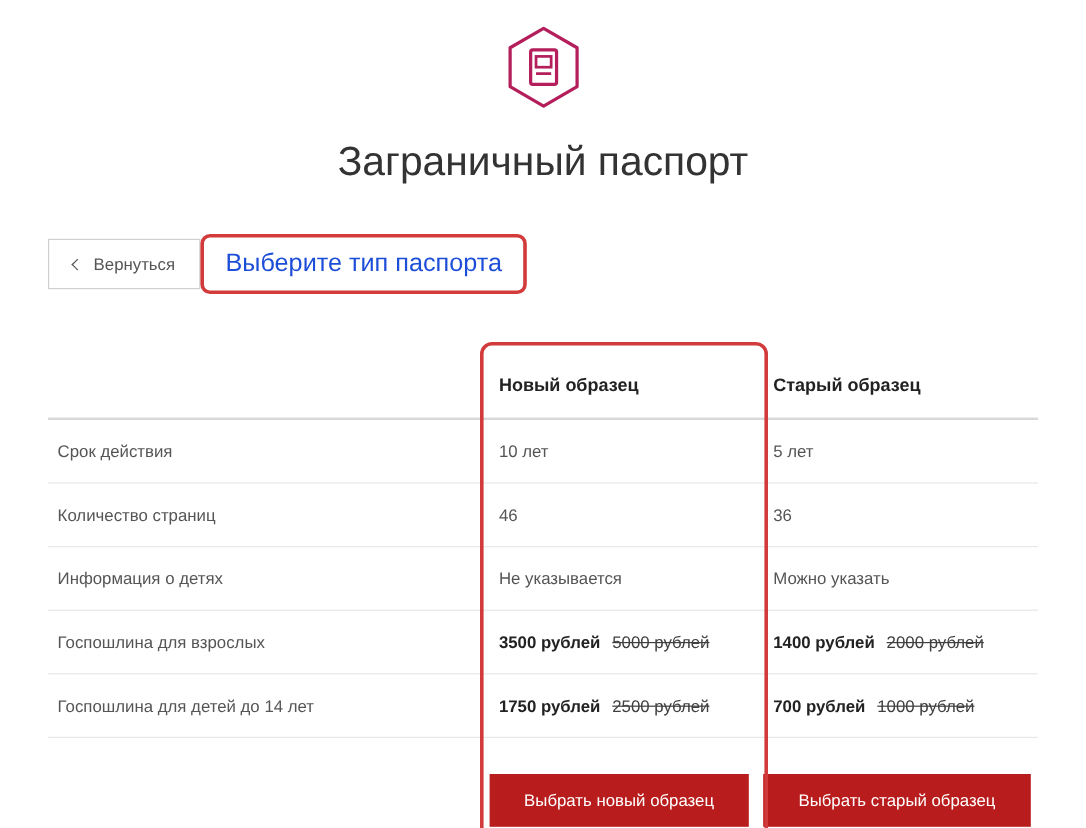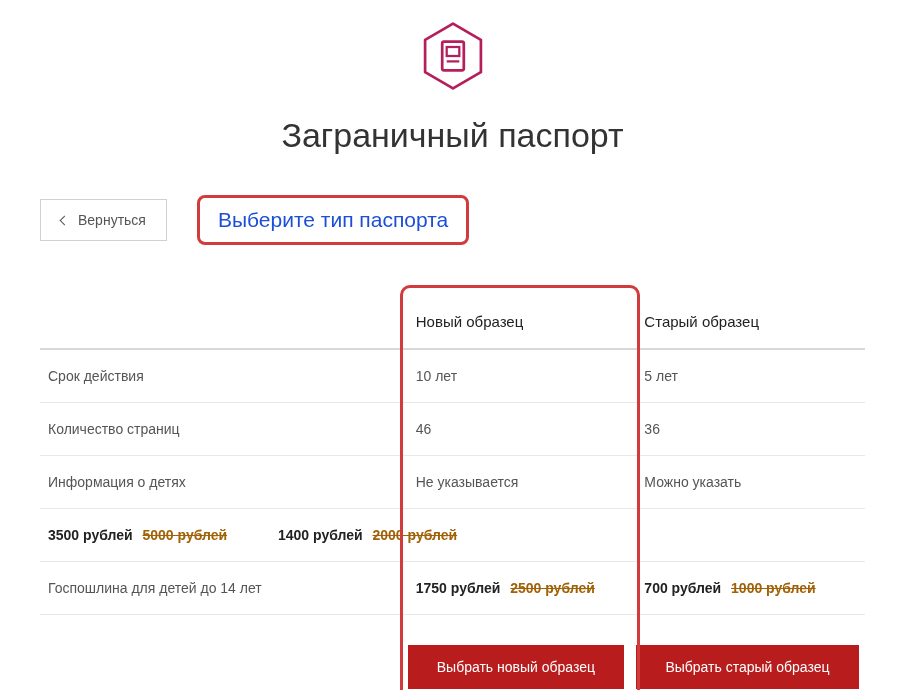--- a/index.html
+++ b/index.html
@@ -23,21 +23,20 @@
       flex-shrink: 0;
     }
     .page-title {
       font-size: 34px;
       font-weight: 300;
       color: #333;
     }
     .controls-row {
       display: flex;
       align-items: center;
-      gap: 30px;
       margin-bottom: 50px;
     }
     .back-button {
       display: flex;
       align-items: center;
       gap: 10px;
       border: 1px solid #d0d0d0;
       background: #fff;
       padding: 12px 20px;
       font-size: 14px;
@@ -75,30 +74,29 @@
     .cell {
       padding: 18px 8px;
       font-size: 14px;
       color: #555;
     }
     .cell.label { width: 370px; }
     .cell.col {
       width: 230px;
     }
     .col-header {
-      font-weight: normal;
+      font-weight: bold;
       color: #222;
       font-size: 15px;
     }
     .bold { font-weight: bold; color: #222; }
     .strike {
       text-decoration: line-through;
-      color: #a16207;
+      color: #404040;
       margin-left: 6px;
-      font-weight: bold;
     }
     .button-row {
       display: flex;
       padding-top: 30px;
     }
     .button-row .spacer { width: 370px; }
     .button-row .btn-cell { width: 230px; }
     .primary-button {
       background: #b91c1c;
       color: #fff;
@@ -161,20 +159,21 @@
       <div class="cell col">36</div>
     </div>
 
     <div class="row">
       <div class="cell label">Информация о детях</div>
       <div class="cell col">Не указывается</div>
       <div class="cell col">Можно указать</div>
     </div>
 
     <div class="row">
+      <div class="cell label">Госпошлина для взрослых</div>
       <div class="cell col">
         <span class="bold">3500 рублей</span>
         <span class="strike">5000 рублей</span>
       </div>
       <div class="cell col">
         <span class="bold">1400 рублей</span>
         <span class="strike">2000 рублей</span>
       </div>
     </div>
 

